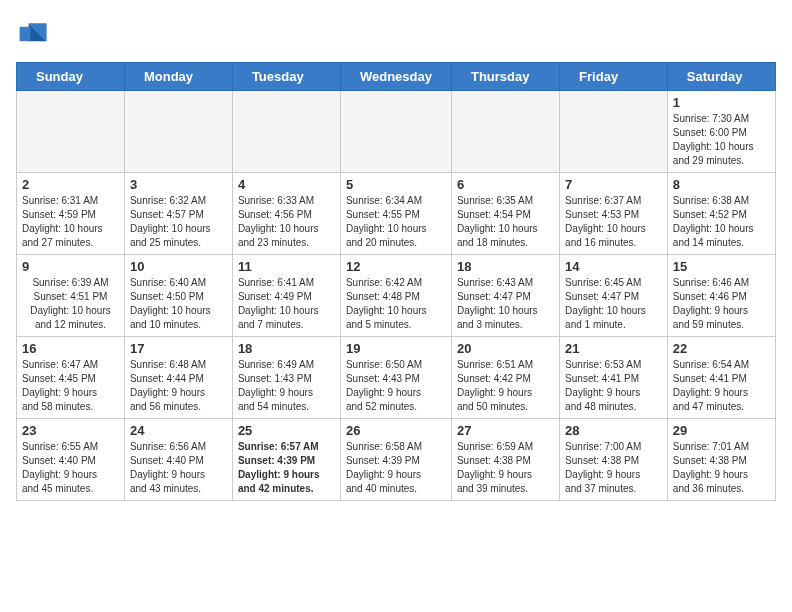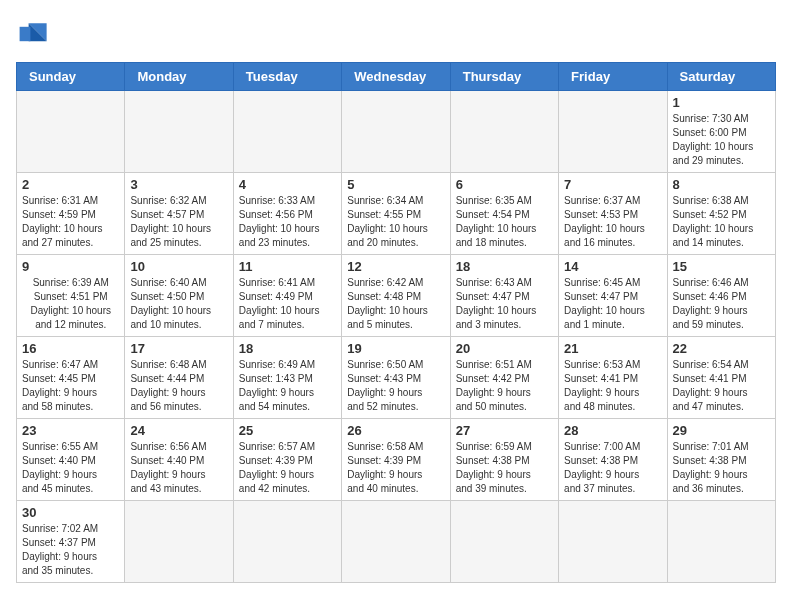--- a/index.html
+++ b/index.html
@@ -50,21 +50,21 @@
     .calendar {
       width: 100%;
       border-collapse: collapse;
       border: 1px solid #ccc;
     }
     .calendar th {
       background: #3a7bc8;
       color: #fff;
       font-size: 13px;
       font-weight: bold;
-      padding: 6px 12px;
+      padding: 6px 19px;
       text-align: left;
       border: 1px solid #2a6ab8;
     }
     .calendar td {
       vertical-align: top;
       border: 1px solid #ccc;
       padding: 4px 5px;
       width: calc(100% / 7);
       min-height: 80px;
       background: #fff;
@@ -303,21 +303,21 @@
         </td>
         <td>
           <span class="day-num">24</span>
           <div class="day-info" style="white-space: pre-line;">Sunrise: 6:56 AM
 Sunset: 4:40 PM
 Daylight: 9 hours
 and 43 minutes.</div>
         </td>
         <td>
           <span class="day-num">25</span>
-          <div class="day-info" style="white-space: pre-line;">Sunrise: 6:57 AM
+          <div class="day-info" style="white-space: pre-line; font-weight: bold;">Sunrise: 6:57 AM
 Sunset: 4:39 PM
 Daylight: 9 hours
 and 42 minutes.</div>
         </td>
         <td>
           <span class="day-num">26</span>
           <div class="day-info" style="white-space: pre-line;">Sunrise: 6:58 AM
 Sunset: 4:39 PM
 Daylight: 9 hours
 and 40 minutes.</div>
@@ -336,30 +336,15 @@
 Daylight: 9 hours
 and 37 minutes.</div>
         </td>
         <td>
           <span class="day-num">29</span>
           <div class="day-info" style="white-space: pre-line;">Sunrise: 7:01 AM
 Sunset: 4:38 PM
 Daylight: 9 hours
 and 36 minutes.</div>
         </td>
-      </tr>
-      <tr class="last-row">
-        <td class="has-data">
-          <span class="day-num">30</span>
-          <div class="day-info" style="white-space: pre-line;">Sunrise: 7:02 AM
-Sunset: 4:37 PM
-Daylight: 9 hours
-and 35 minutes.</div>
-        </td>
-        <td class="empty"></td>
-        <td class="empty"></td>
-        <td class="empty"></td>
-        <td class="empty"></td>
-        <td class="empty"></td>
-        <td class="empty"></td>
       </tr>
     </tbody>
 </table>
 
 </body></html>

